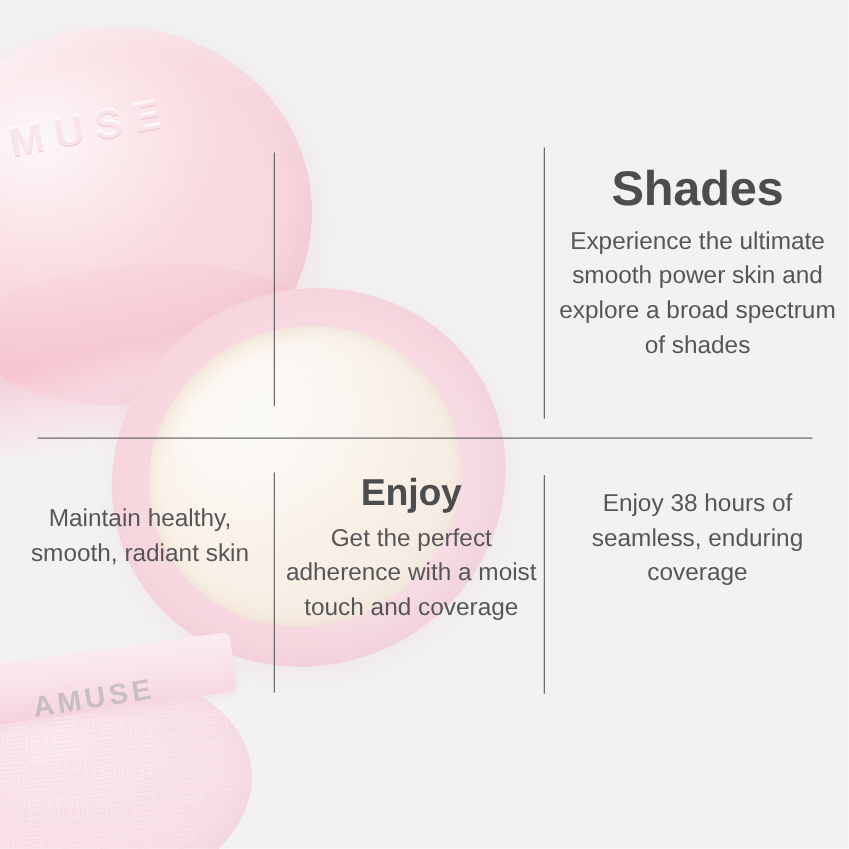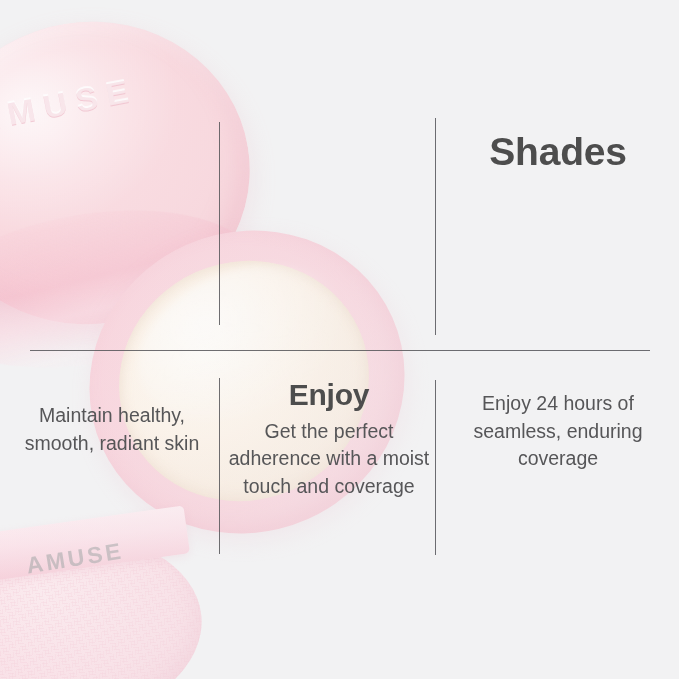--- a/index.html
+++ b/index.html
@@ -297,29 +297,30 @@
   <div class="divider-v dv-top-2"></div>
   <div class="divider-v dv-bot-1"></div>
   <div class="divider-v dv-bot-2"></div>
 
   <div class="grid">
 
 
 
     <div class="cell cell-shades">
       <h3>Shades</h3>
+      <p>Experience the ultimate smooth power skin and explore a broad spectrum of shades</p>
     </div>
 
     <div class="cell cell-dew">
       <p>Maintain healthy, smooth, radiant skin</p>
     </div>
 
     <div class="cell cell-cover">
       <h3>Enjoy</h3>
       <p>Get the perfect adherence with a moist touch and coverage</p>
     </div>
 
     <div class="cell cell-power">
-      <p>Enjoy 24 hours of seamless, enduring coverage</p>
+      <p>Enjoy 38 hours of seamless, enduring coverage</p>
     </div>
 
   </div>
 </div>
 
 </body></html>

